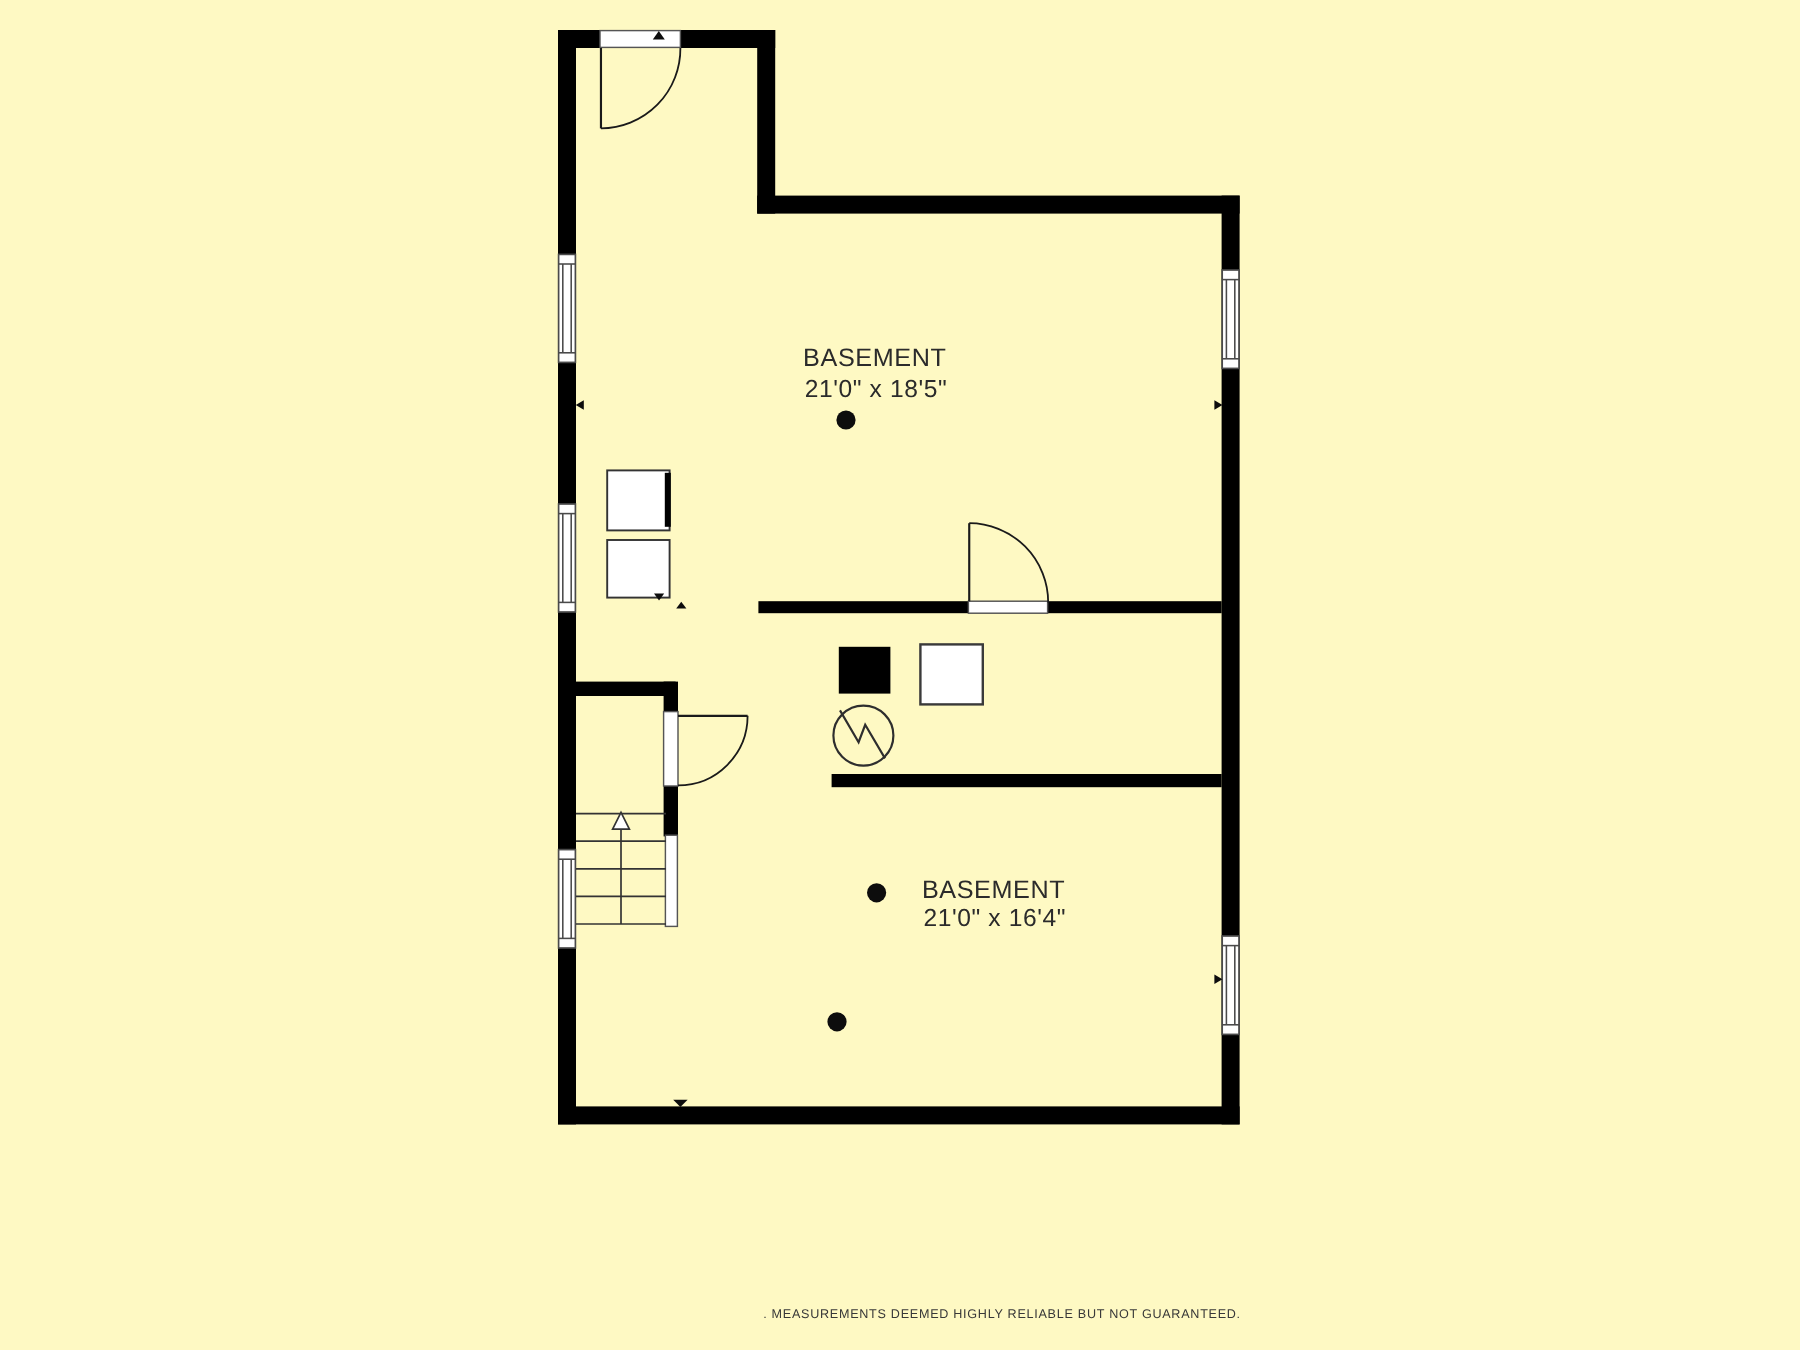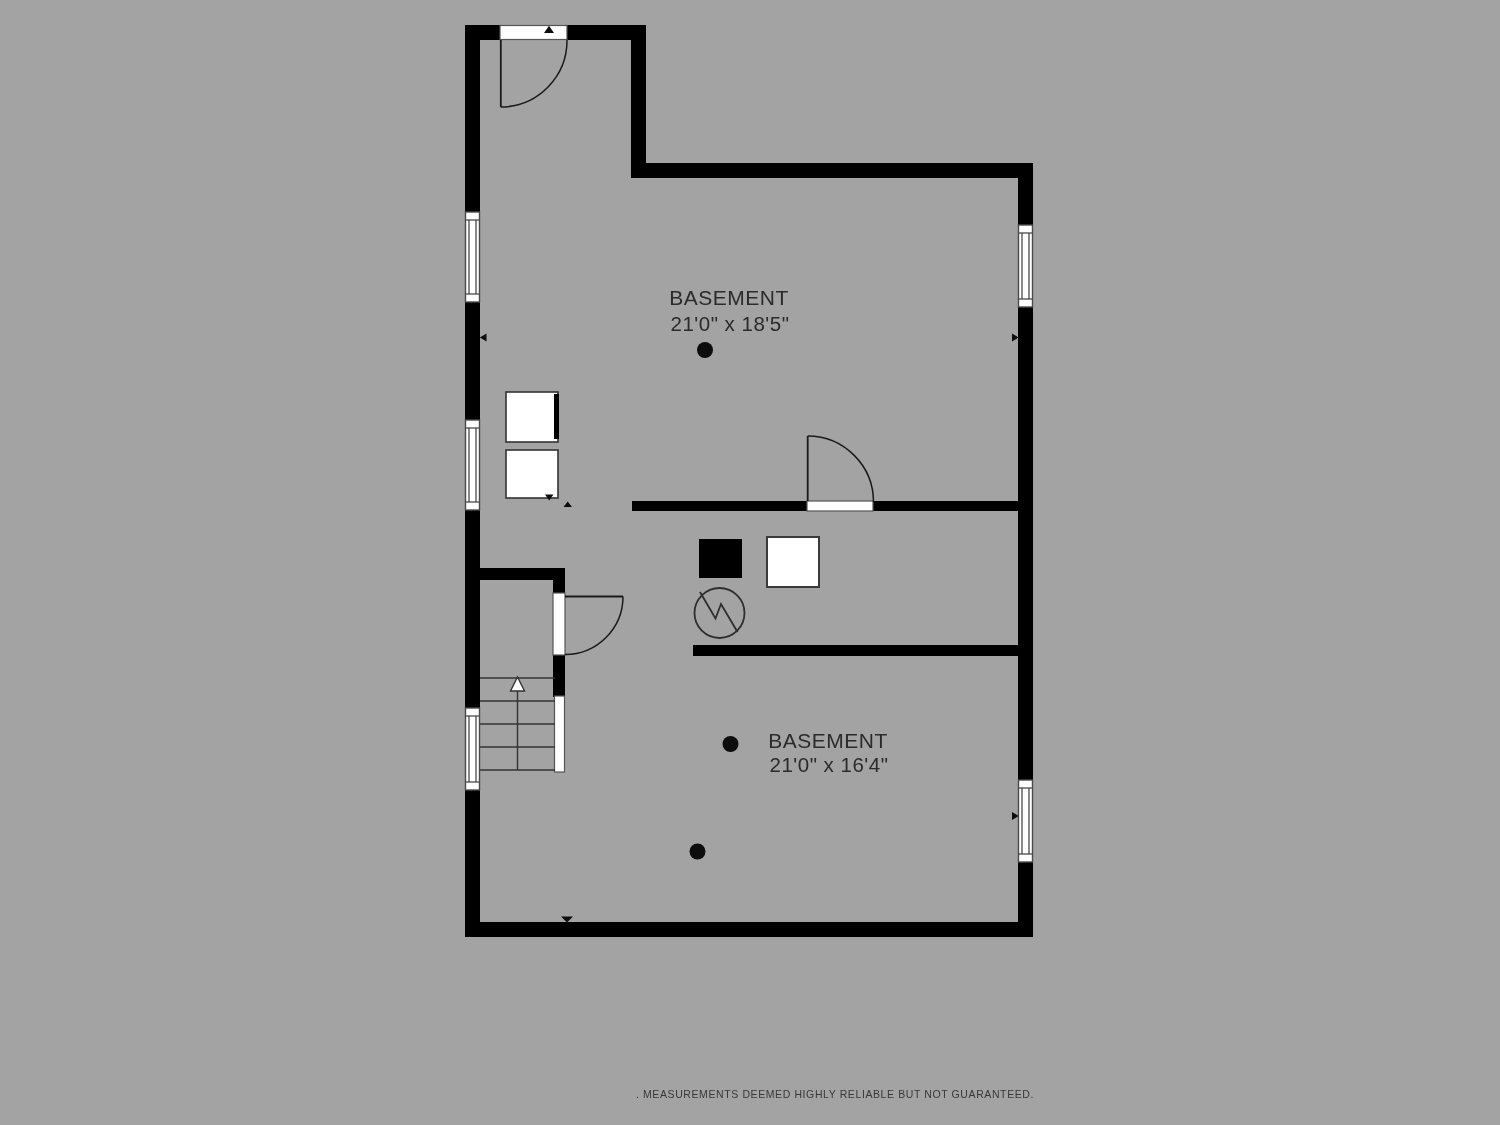--- a/index.html
+++ b/index.html
@@ -4,21 +4,21 @@
 <style>
   html, body {
     margin: 0;
     padding: 0;
     background: #ffffff;
   }
   .page {
     position: relative;
     width: 1500px;
     height: 1125px;
-    background: #a3a3a3;
+    background: #fef9c3;
     overflow: hidden;
     font-family: "Liberation Sans", sans-serif;
   }
   svg { position: absolute; top: 0; left: 0; }
   .wall   { fill: #000000; stroke: none; }
   .winbox { fill: #ffffff; stroke: #4a4a4a; stroke-width: 1.4; }
   .winln  { stroke: #4a4a4a; stroke-width: 1.3; fill: none; }
   .frame  { fill: #ffffff; stroke: #555555; stroke-width: 1.2; }
   .leaf   { stroke: #1a1a1a; stroke-width: 1.8; fill: none; }
   .arc    { stroke: #1a1a1a; stroke-width: 1.5; fill: none; }

